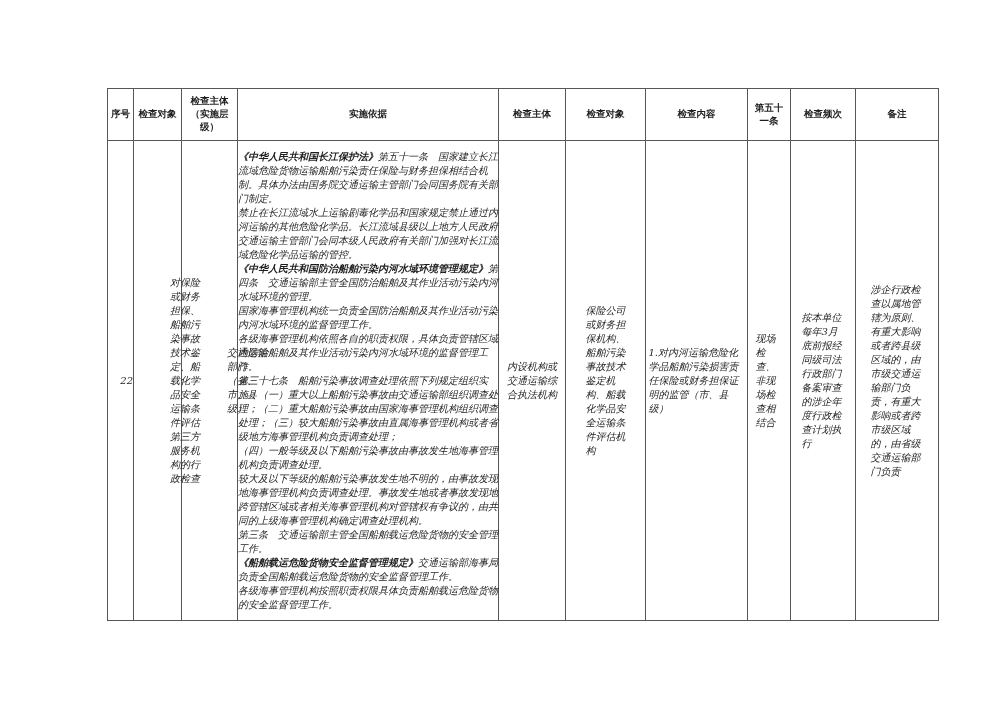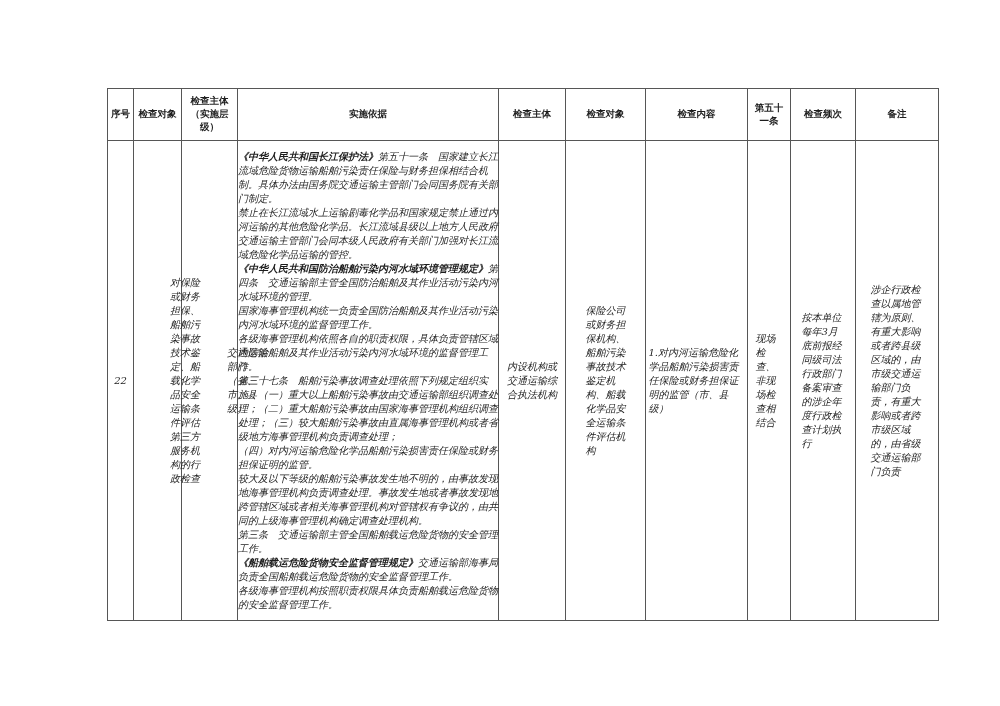--- a/index.html
+++ b/index.html
@@ -13,21 +13,21 @@
     border-collapse:collapse; table-layout:fixed;
   }
   .grid th, .grid td { border:1px solid #565656; padding:0; }
   thead tr { height:52px; }
   tbody tr { height:480px; }
   .grid th {
     font-weight:bold; font-size:9.5px; line-height:1.35;
     text-align:center; vertical-align:middle; padding:2px 3px;
   }
   .grid td { font-size:10px; line-height:1.4; vertical-align:middle;font-style:italic; }
-  .c-no { text-align:center; }
+  .c-no { text-align:right; }
   .cell-block { margin:0 auto; text-align:left; }
   .w-item    { width:30px;margin-left:36px; }
   .w-subject { width:48px;margin-left:45px; }
   .w-agency  { width:50px; }
   .w-target  { width:40px; }
   .w-content { width:96px; }
   .w-method  { width:27px; }
   .w-freq    { width:43px; }
   .w-remarks { width:53px; }
   .c-basis { vertical-align:top; padding:3px 5px 3px 6px; font-size:9.8px; line-height:13.2px; }
@@ -74,21 +74,21 @@
         <td>
           <div class="cell-block w-subject">交通运输部门（省、市、县级）</div>
         </td>
         <td class="c-basis">
           <p><b>《中华人民共和国长江保护法》</b><span>第五十一条　国家建立长江流域危险货物运输船舶污染责任保险与财务担保相结合机制。具体办法由国务院交通运输主管部门会同国务院有关部门制定。</span></p>
           <p><b></b><span>禁止在长江流域水上运输剧毒化学品和国家规定禁止通过内河运输的其他危险化学品。长江流域县级以上地方人民政府交通运输主管部门会同本级人民政府有关部门加强对长江流域危险化学品运输的管控。</span></p>
           <p><b>《中华人民共和国防治船舶污染内河水域环境管理规定》</b><span>第四条　交通运输部主管全国防治船舶及其作业活动污染内河水域环境的管理。</span></p>
           <p><b></b><span>国家海事管理机构统一负责全国防治船舶及其作业活动污染内河水域环境的监督管理工作。</span></p>
           <p><b></b><span>各级海事管理机构依照各自的职责权限，具体负责管辖区域内防治船舶及其作业活动污染内河水域环境的监督管理工作。</span></p>
           <p><b></b><span>第三十七条　船舶污染事故调查处理依照下列规定组织实施：（一）重大以上船舶污染事故由交通运输部组织调查处理；（二）重大船舶污染事故由国家海事管理机构组织调查处理；（三）较大船舶污染事故由直属海事管理机构或者省级地方海事管理机构负责调查处理；</span></p>
-          <p><b></b><span>（四）对内河运输危险化学品船舶污染损害责任保险或财务担保证明的监管。</span></p>
+          <p><b></b><span>（四）一般等级及以下船舶污染事故由事故发生地海事管理机构负责调查处理。</span></p>
           <p><b></b><span>较大及以下等级的船舶污染事故发生地不明的，由事故发现地海事管理机构负责调查处理。事故发生地或者事故发现地跨管辖区域或者相关海事管理机构对管辖权有争议的，由共同的上级海事管理机构确定调查处理机构。</span></p>
           <p><b></b><span>第三条　交通运输部主管全国船舶载运危险货物的安全管理工作。</span></p>
           <p><b>《船舶载运危险货物安全监督管理规定》</b><span>交通运输部海事局负责全国船舶载运危险货物的安全监督管理工作。</span></p>
           <p><b></b><span>各级海事管理机构按照职责权限具体负责船舶载运危险货物的安全监督管理工作。</span></p>
         </td>
         <td>
           <div class="cell-block w-agency">内设机构或交通运输综合执法机构</div>
         </td>
         <td>
           <div class="cell-block w-target">保险公司或财务担保机构、船舶污染事故技术鉴定机构、船载化学品安全运输条件评估机构</div>

